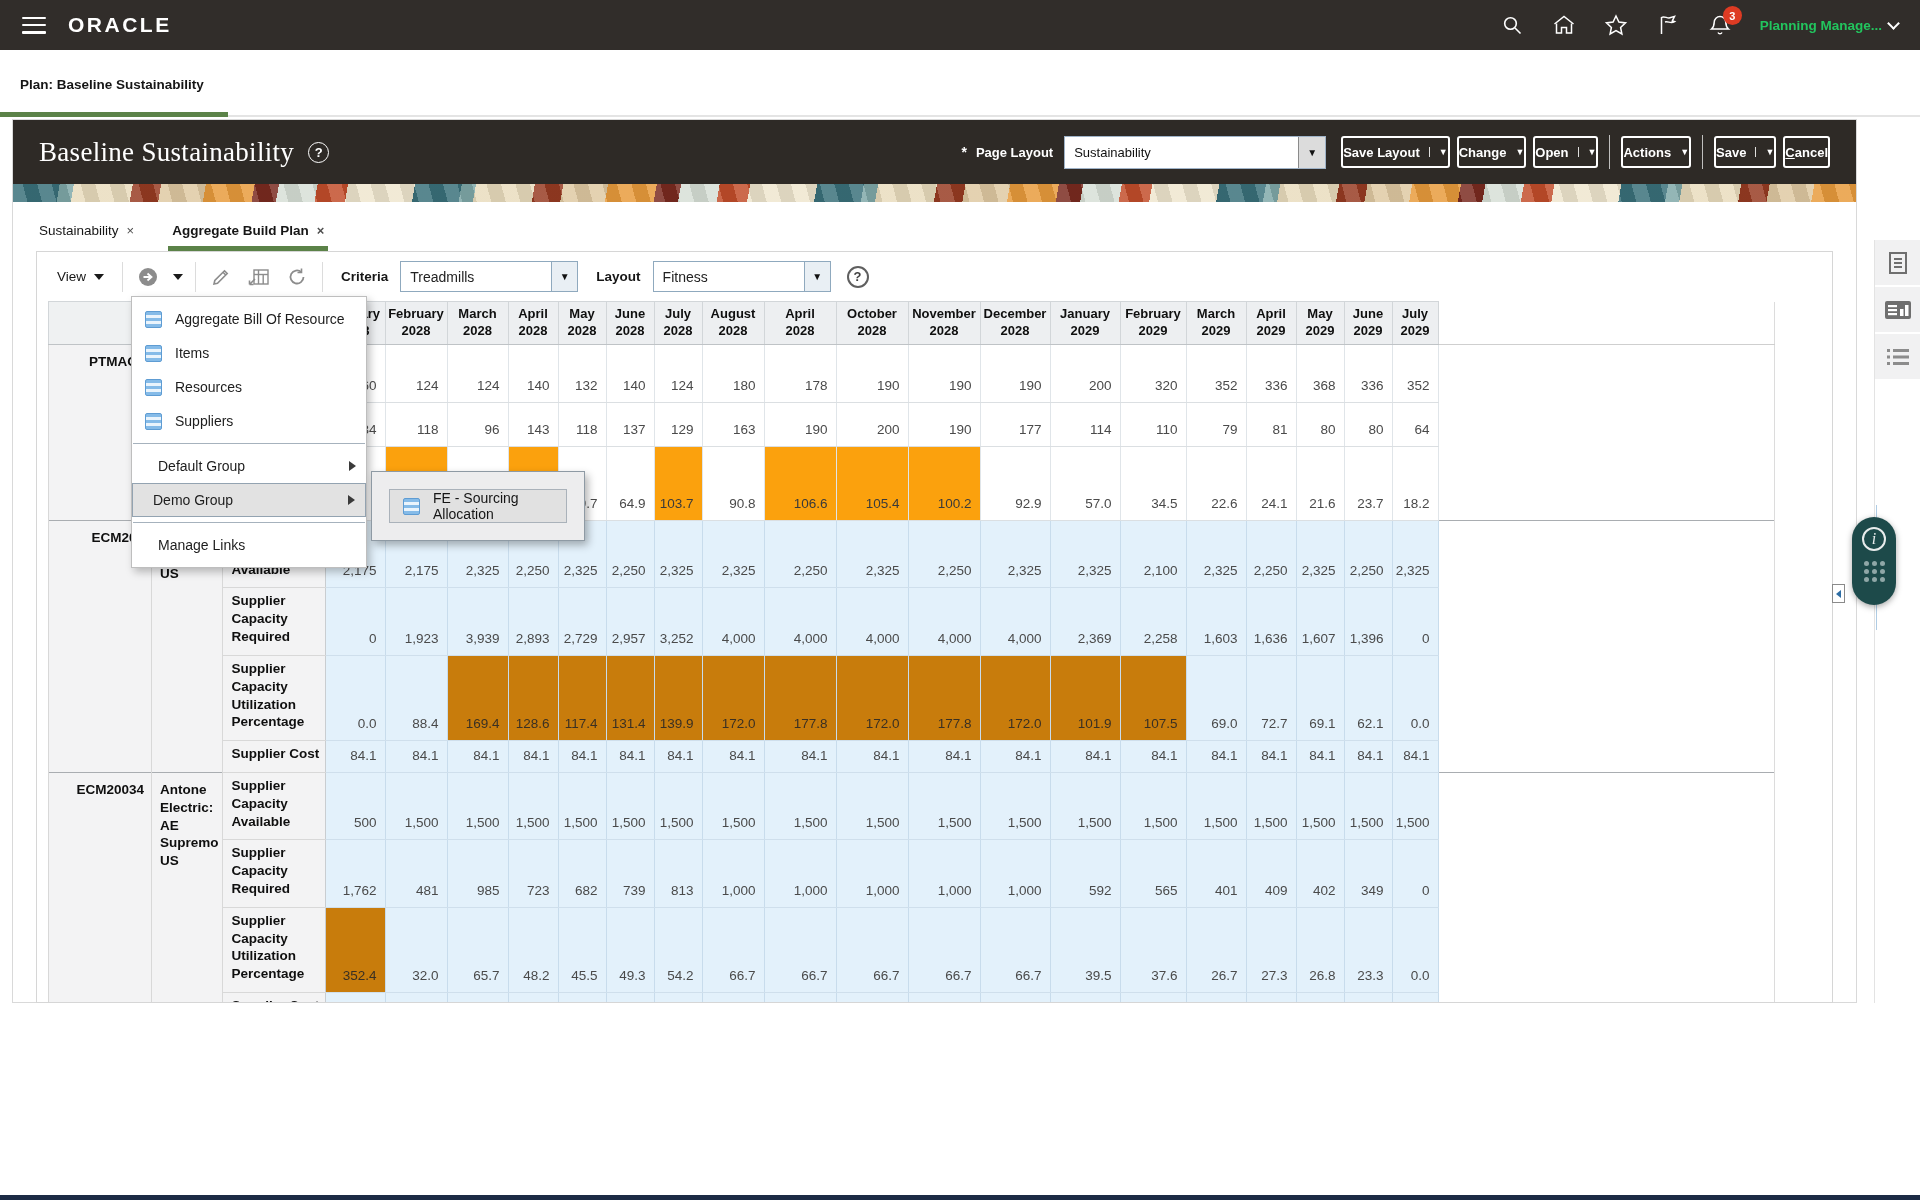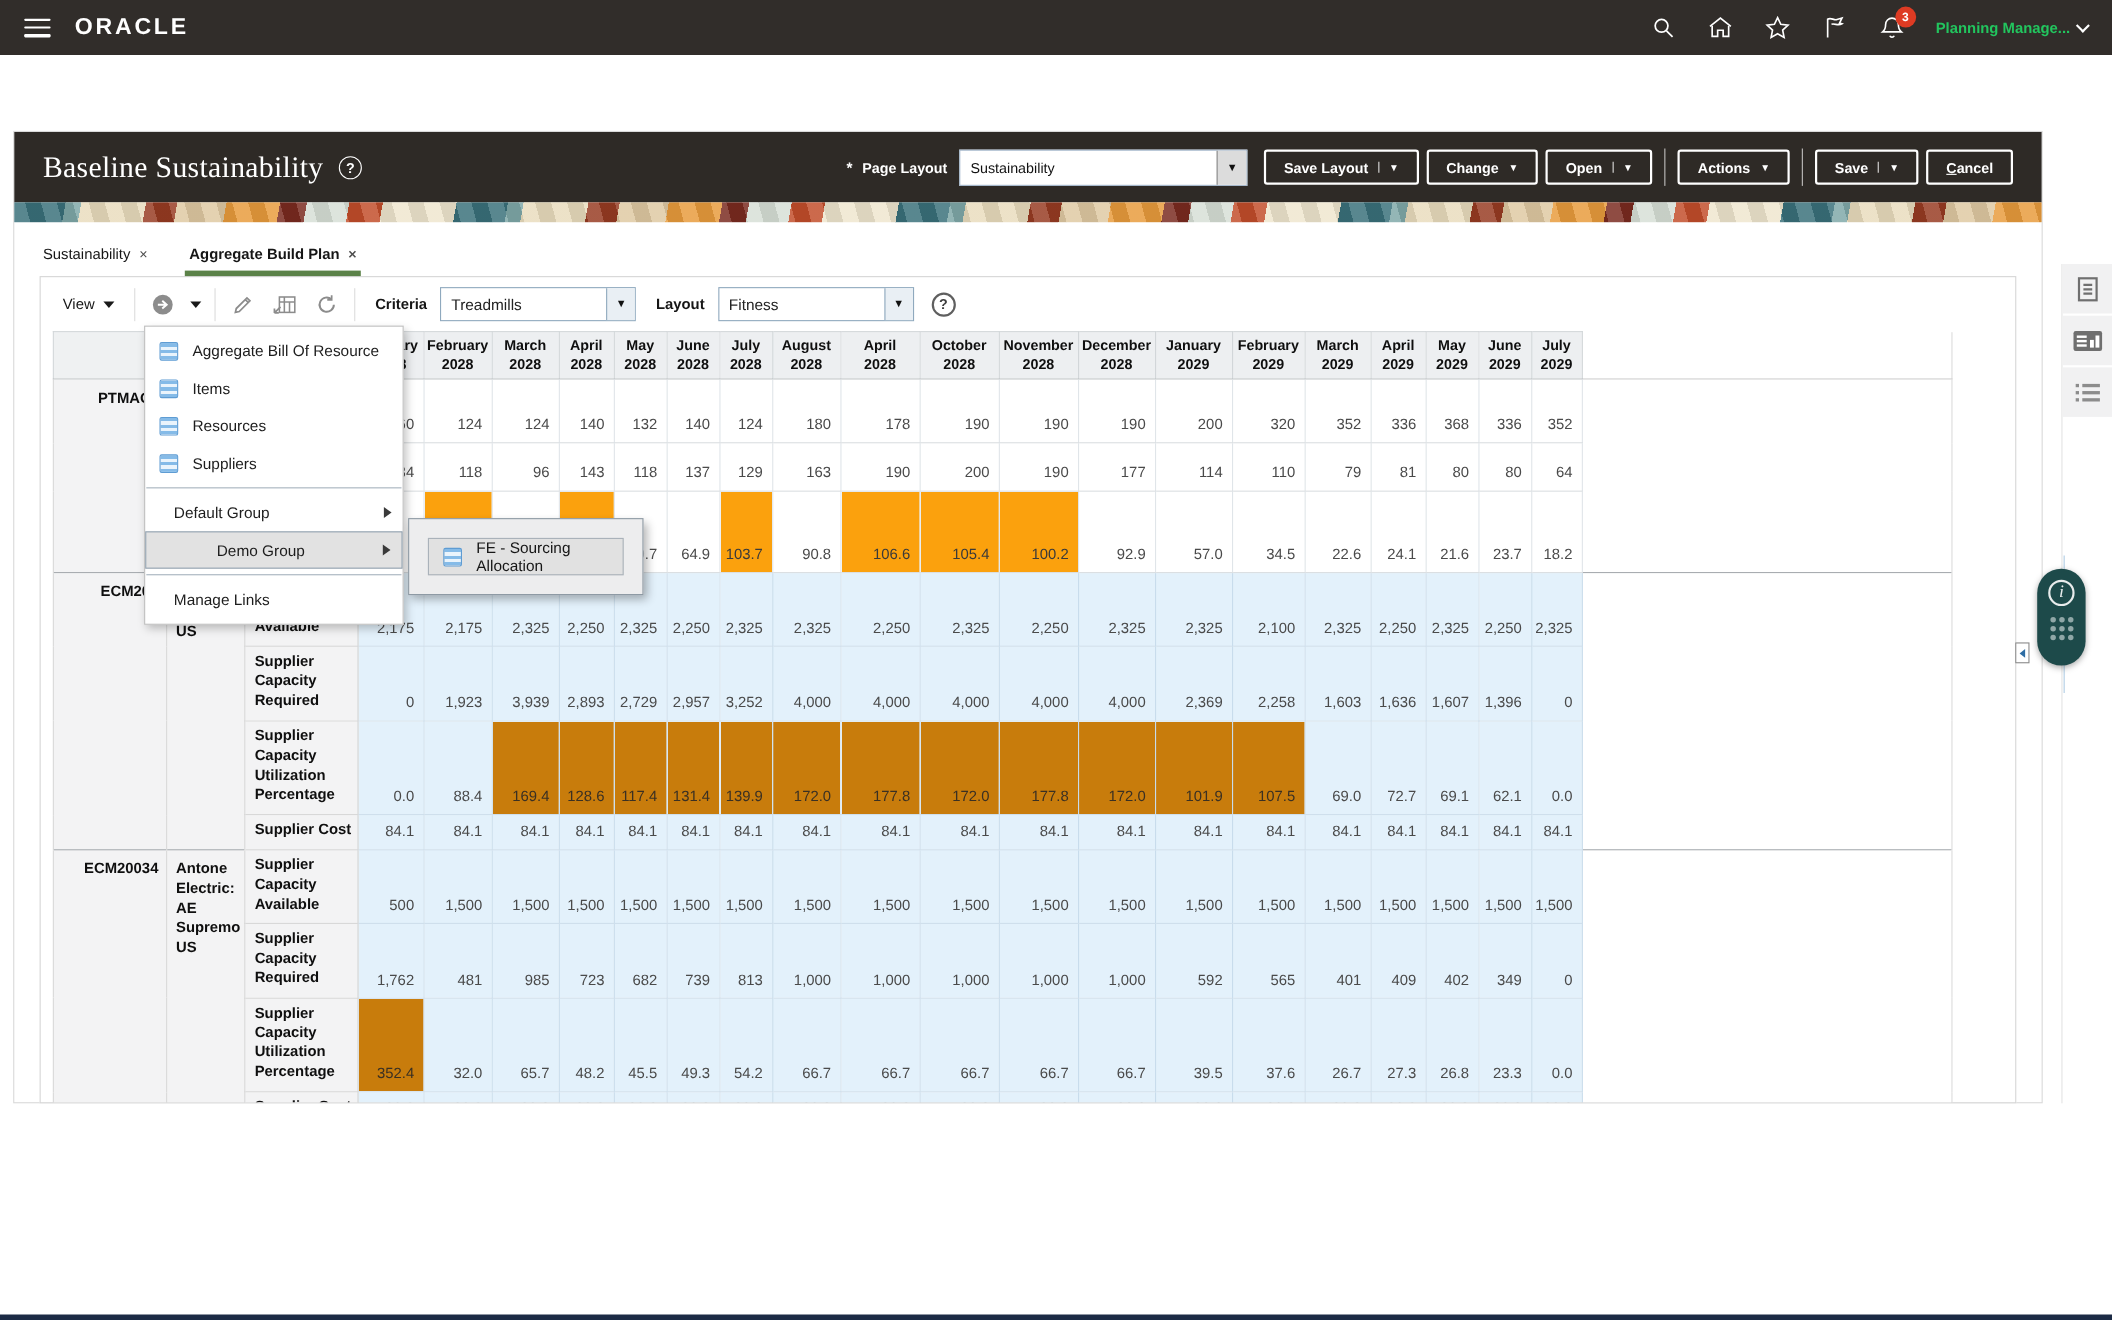--- a/index.html
+++ b/index.html
@@ -27,21 +27,21 @@
   .card { position:absolute; left:12px; top:119px; width:1845px; height:884px; background:#fff; border:1px solid #D9D9D9; }
   .card-header { height:64px; background:var(--header-bg,#2E2A26); display:flex; align-items:center; padding:0 26px; }
   .card-title { color:#fff; font-family:"Liberation Serif", serif; font-size:27px; font-weight:500; letter-spacing:.3px; white-space:nowrap; }
   .help-circle { width:21px; height:21px; border:1.5px solid #fff; border-radius:50%; color:#fff; font-size:13px; font-weight:bold; display:flex; align-items:center; justify-content:center; margin-left:14px; cursor:pointer; }
   .hdr-controls { margin-left:auto; display:flex; align-items:center; gap:7px; white-space:nowrap; }
   .pl-label { color:#fff; font-size:13px; font-weight:bold; margin-right:4px; }
   .req-star { color:#fff; font-size:14px; font-weight:bold; margin-right:2px; }
   .pl-select { display:flex; width:262px; height:33px; border:1px solid #9FB3C8; background:#fff; margin-right:8px; }
   .pl-select .val { flex:1; display:flex; align-items:center; padding:0 9px; font-size:13px; color:#111; }
   .pl-select .arrow { width:27px; background:#DCDCDC; border-left:1px solid #8A8A8A; display:flex; align-items:center; justify-content:center; font-size:10px; color:#111; cursor:pointer; }
-  .dbtn { display:inline-flex; align-items:center; height:32px; border:2px solid #fff; border-radius:3px; background:transparent; color:#fff; font-size:13px; font-weight:bold; padding:0 16px; cursor:pointer; white-space:nowrap; }
+  .dbtn { display:inline-flex; align-items:center; height:32px; border:2px solid #fff; border-radius:3px; background:transparent; color:#fff; font-size:13px; font-weight:bold; padding:0 0; cursor:pointer; white-space:nowrap; }
   .dbtn .dd { margin-left:9px; padding-left:9px; border-left:1px solid rgba(255,255,255,.85); font-size:9px; }
   .dbtn .solo-dd { margin-left:9px; font-size:9px; }
   .vsep { width:1px; height:34px; background:rgba(255,255,255,.7); margin:0 4px; }
   .uline { text-decoration:underline; }
 
   
   .banner { height:18px;
     background:
       repeating-linear-gradient(75deg, rgba(255,255,255,.16) 0 14px, rgba(0,0,0,.08) 14px 28px),
       repeating-linear-gradient(100deg, #39707A 0 46px, #7FA8A8 46px 60px, #E9DCBD 60px 118px, #973B22 118px 146px,
@@ -85,21 +85,21 @@
   td.val.od { background:var(--orange-dark,#C87C0C); color:#3A3023; }
   tr.gstart td { border-top:1px solid #A9ADB1; }
   td.fill { background:#fff; border-right:1px solid #DCDCDC; border-bottom:none; }
 
   
   .menu { position:absolute; left:131px; top:296px; width:236px; background:#fff; border:1px solid #BEBEBE; box-shadow:3px 4px 8px rgba(0,0,0,.25); padding:5px 0; z-index:60; font-size:14px; color:#1d1d1d; }
   .menu-item { display:flex; align-items:center; height:34px; padding:0 10px 0 13px; cursor:pointer; }
   .menu-item.noicon { padding-left:26px; }
   .mi-icon { width:17px; height:17px; margin-right:13px; border:1px solid #5E9CD3; border-radius:2px; background:repeating-linear-gradient(180deg,#85BBE8 0 3px,#EAF4FC 3px 6px); flex:none; }
   .arrow-right { margin-left:auto; width:0; height:0; border-top:5px solid transparent; border-bottom:5px solid transparent; border-left:7px solid #3a3a3a; }
-  .menu-item.hl { background:#E2E2E2; border:1px solid #93A3B1; height:34px; padding-left:64px; }
+  .menu-item.hl { background:#E2E2E2; border:1px solid #93A3B1; height:34px; padding-left:20px; }
   .menu-divider { height:1px; background:#A6B2BD; margin:5px 1px; }
   .submenu { position:absolute; left:371px; top:471px; width:214px; background:#EDEDEE; border:1px solid #8E9AA4; box-shadow:3px 4px 8px rgba(0,0,0,.3); padding:17px; z-index:61; font-size:14px; }
   .submenu .menu-item { background:#E1E1E1; border:1px solid #AAB2BA; height:34px; }
 
   
   .rstrip { position:absolute; right:0; top:240px; width:46px; height:763px; background:#fff; border-left:1px solid #E3E3E3; z-index:40; }
   .rtile { width:45px; height:45px; background:#F1F1F2; display:flex; align-items:center; justify-content:center; margin-bottom:2px; cursor:pointer; }
   .vline-blue { position:absolute; left:1876px; top:505px; width:1px; height:125px; background:#AFCCE4; z-index:45; }
 
   
@@ -154,20 +154,24 @@
           </svg>
         <span class="badge">3</span>
       </div>
       <div class="user-menu">
         <span>Planning Manage...</span>
         <span class="chev"></span>
       </div>
     </div>
   </header>
 
+  <div class="plan-row">
+    <span class="plan-label">Plan: Baseline Sustainability</span>
+    <span class="plan-underline"></span>
+  </div>
 
   <div class="card">
     <div class="card-header">
       <span class="card-title">Baseline Sustainability</span>
       <span class="help-circle">?</span>
       <div class="hdr-controls">
         <span class="req-star">*</span>
         <span class="pl-label">Page Layout</span>
         <div class="pl-select">
           <span class="val">Sustainability</span>

